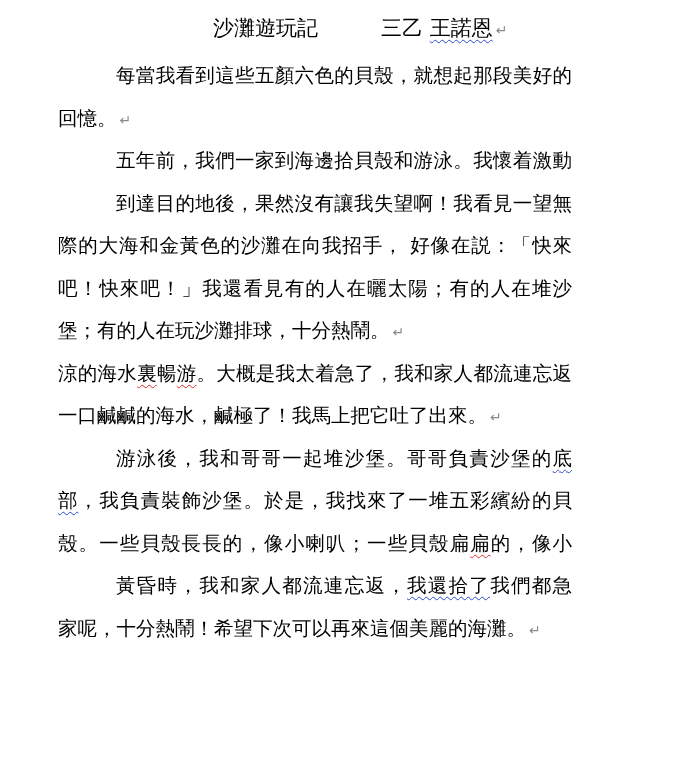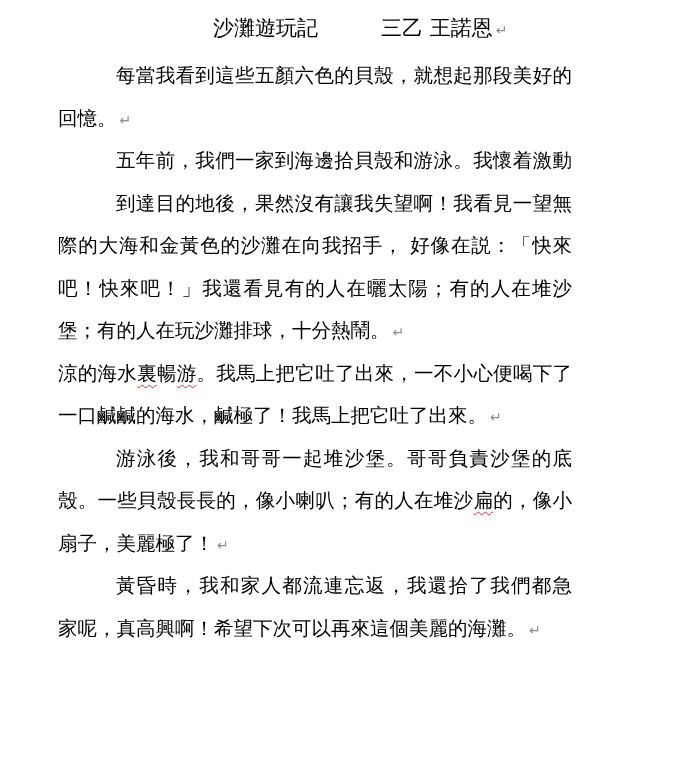--- a/index.html
+++ b/index.html
@@ -38,20 +38,21 @@
   .line.title-line {
     padding-left: 155px;
     width: 359px;
     height: 47px;
     line-height: 40px;
     font-size: 21px;
     white-space: nowrap;
   }
   .spacer { display: inline-block; height: 1px; }
   .sq-blue {
+    text-decoration: underline;
     text-decoration-style: wavy;
     text-decoration-color: #3049c8;
     text-decoration-thickness: 1px;
     text-underline-offset: 4px;
   }
   .sq-red {
     text-decoration: underline;
     text-decoration-style: wavy;
     text-decoration-color: #e03030;
     text-decoration-thickness: 1px;
@@ -71,21 +72,21 @@
 <div class="page">
   <div class="content">
       <div class="line title-line"><span>沙灘遊玩記</span><span class="spacer" style="width: 63px;"></span><span>三乙 </span><span class="sq-blue">王諾恩</span><span class="pilcrow" style="color: rgb(138, 138, 138);">↵</span></div>
       <div class="line justify indent"><span>每當我看到這些五顏六色的貝殼，就想起那段美好的</span></div>
       <div class="line"><span>回憶。</span><span class="pilcrow" style="color: rgb(138, 138, 138);">↵</span></div>
       <div class="line justify indent"><span>五年前，我們一家到海邊拾貝殼和游泳。我懷着激動</span></div>
       <div class="line justify indent"><span>到達目的地後，果然沒有讓我失望啊！我看見一望無</span></div>
       <div class="line justify"><span>際的大海和金黃色的沙灘在向我招手， 好像在説：「快來</span></div>
       <div class="line justify"><span>吧！快來吧！」我還看見有的人在曬太陽；有的人在堆沙</span></div>
       <div class="line"><span>堡；有的人在玩沙灘排球，十分熱鬧。</span><span class="pilcrow" style="color: rgb(138, 138, 138);">↵</span></div>
-      <div class="line justify"><span>涼的海水</span><span class="sq-red">裏</span><span>暢</span><span class="sq-red">游</span><span>。我馬上把它吐了出來，一不小心便喝下了</span></div>
+      <div class="line justify"><span>涼的海水</span><span class="sq-red">裏</span><span>暢</span><span class="sq-red">游</span><span>。大概是我太着急了，我和家人都流連忘返</span></div>
       <div class="line"><span>一口鹹鹹的海水，鹹極了！我馬上把它吐了出來。</span><span class="pilcrow" style="color: rgb(138, 138, 138);">↵</span></div>
       <div class="line justify indent"><span>游泳後，我和哥哥一起堆沙堡。哥哥負責沙堡的</span><span class="sq-blue">底</span></div>
-      <div class="line justify"><span>殼。一些貝殼長長的，像小喇叭；有的人在堆沙</span><span class="sq-red">扁</span><span>的，像小</span></div>
-      <div class="line"><span>扇子，美麗極了！</span><span class="pilcrow" style="color: rgb(138, 138, 138);">↵</span></div>
+      <div class="line justify"><span class="sq-blue">部</span><span>，我負責裝飾沙堡。於是，我找來了一堆五彩繽紛的貝</span></div>
+      <div class="line justify"><span>殼。一些貝殼長長的，像小喇叭；一些貝殼扁</span><span class="sq-red">扁</span><span>的，像小</span></div>
       <div class="line justify indent"><span>黃昏時，我和家人都流連忘返，</span><span class="sq-blue">我還拾了</span><span>我們都急</span></div>
-      <div class="line"><span>家呢，真高興啊！希望下次可以再來這個美麗的海灘。</span><span class="pilcrow" style="color: rgb(138, 138, 138);">↵</span></div>
+      <div class="line"><span>家呢，十分熱鬧！希望下次可以再來這個美麗的海灘。</span><span class="pilcrow" style="color: rgb(138, 138, 138);">↵</span></div>
     </div>
 </div>
 
 </body></html>

